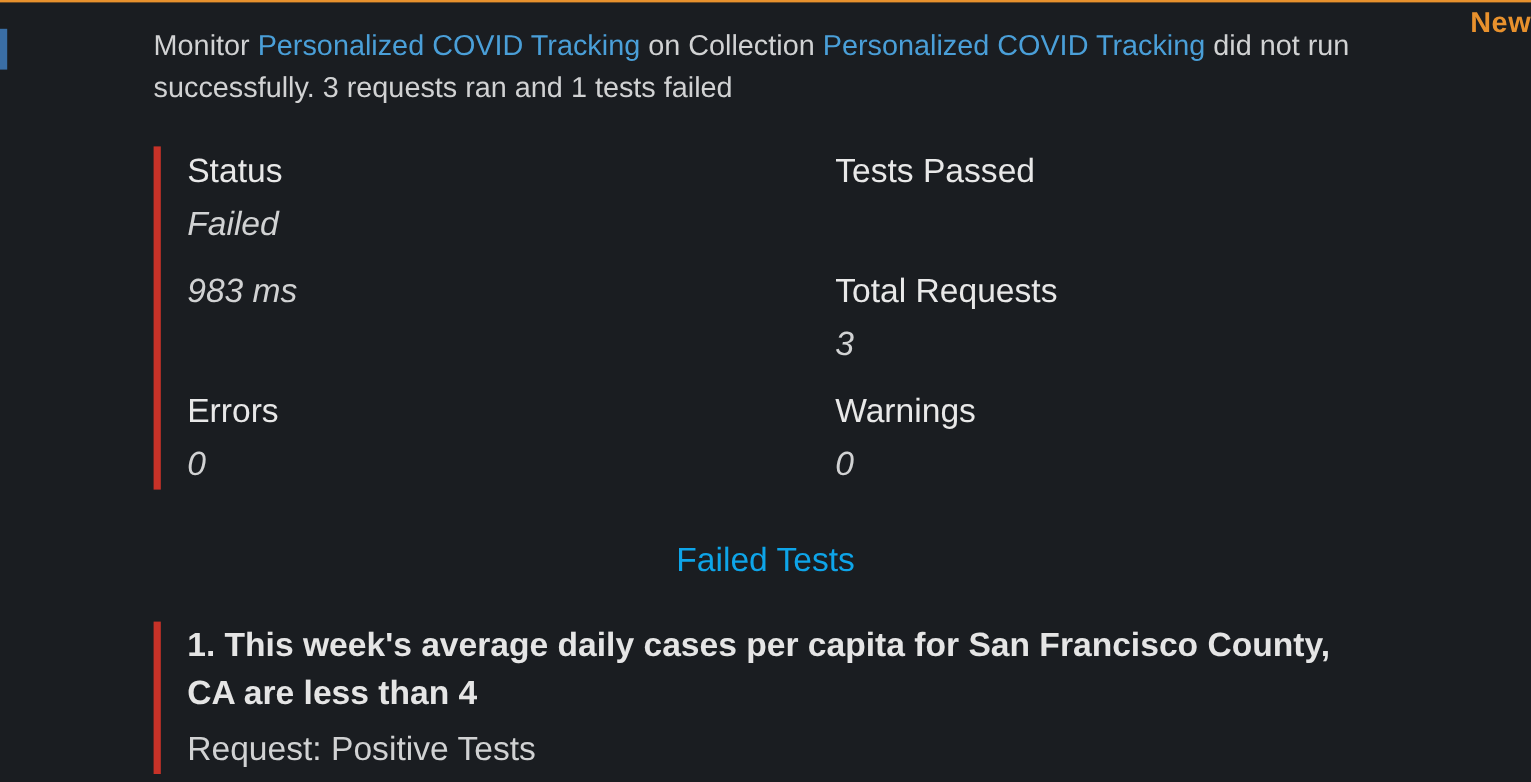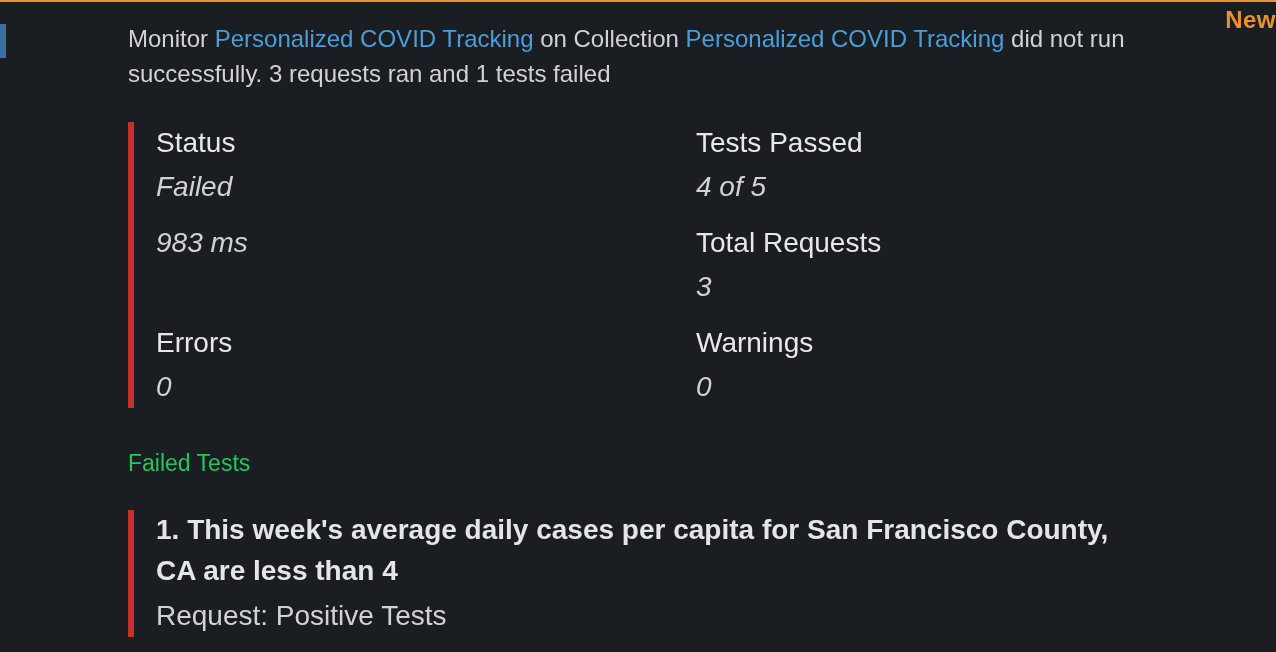--- a/index.html
+++ b/index.html
@@ -75,23 +75,24 @@
       color: #e8e8e8;
       font-size: 28px;
       margin-bottom: 2px;
     }
     .stat-value {
       color: #d1d2d3;
       font-size: 28px;
       font-style: italic;
     }
     .failed-tests-heading {
-      font-size: 23px;
-      color: #22c55e;
+      font-size: 28px;
+      color: #0ea5e9;
       margin-bottom: 30px;
+      text-align: center;
     }
     .failed-test-block {
       border-left: 6px solid #c73228;
       padding-left: 22px;
     }
     .failed-test-title {
       font-weight: 700;
       color: #e5e5e5;
       font-size: 28px;
       line-height: 1.45;
@@ -115,21 +116,20 @@
   </div>
 
   <div class="stats-block">
     <div class="stats-grid">
       <div class="stat-item">
         <div class="stat-label">Status</div>
         <div class="stat-value">Failed</div>
       </div>
       <div class="stat-item">
         <div class="stat-label">Tests Passed</div>
-        <div class="stat-value">4 of 5</div>
       </div>
       <div class="stat-item">
         <div class="stat-value">983 ms</div>
       </div>
       <div class="stat-item">
         <div class="stat-label">Total Requests</div>
         <div class="stat-value">3</div>
       </div>
       <div class="stat-item">
         <div class="stat-label">Errors</div>

